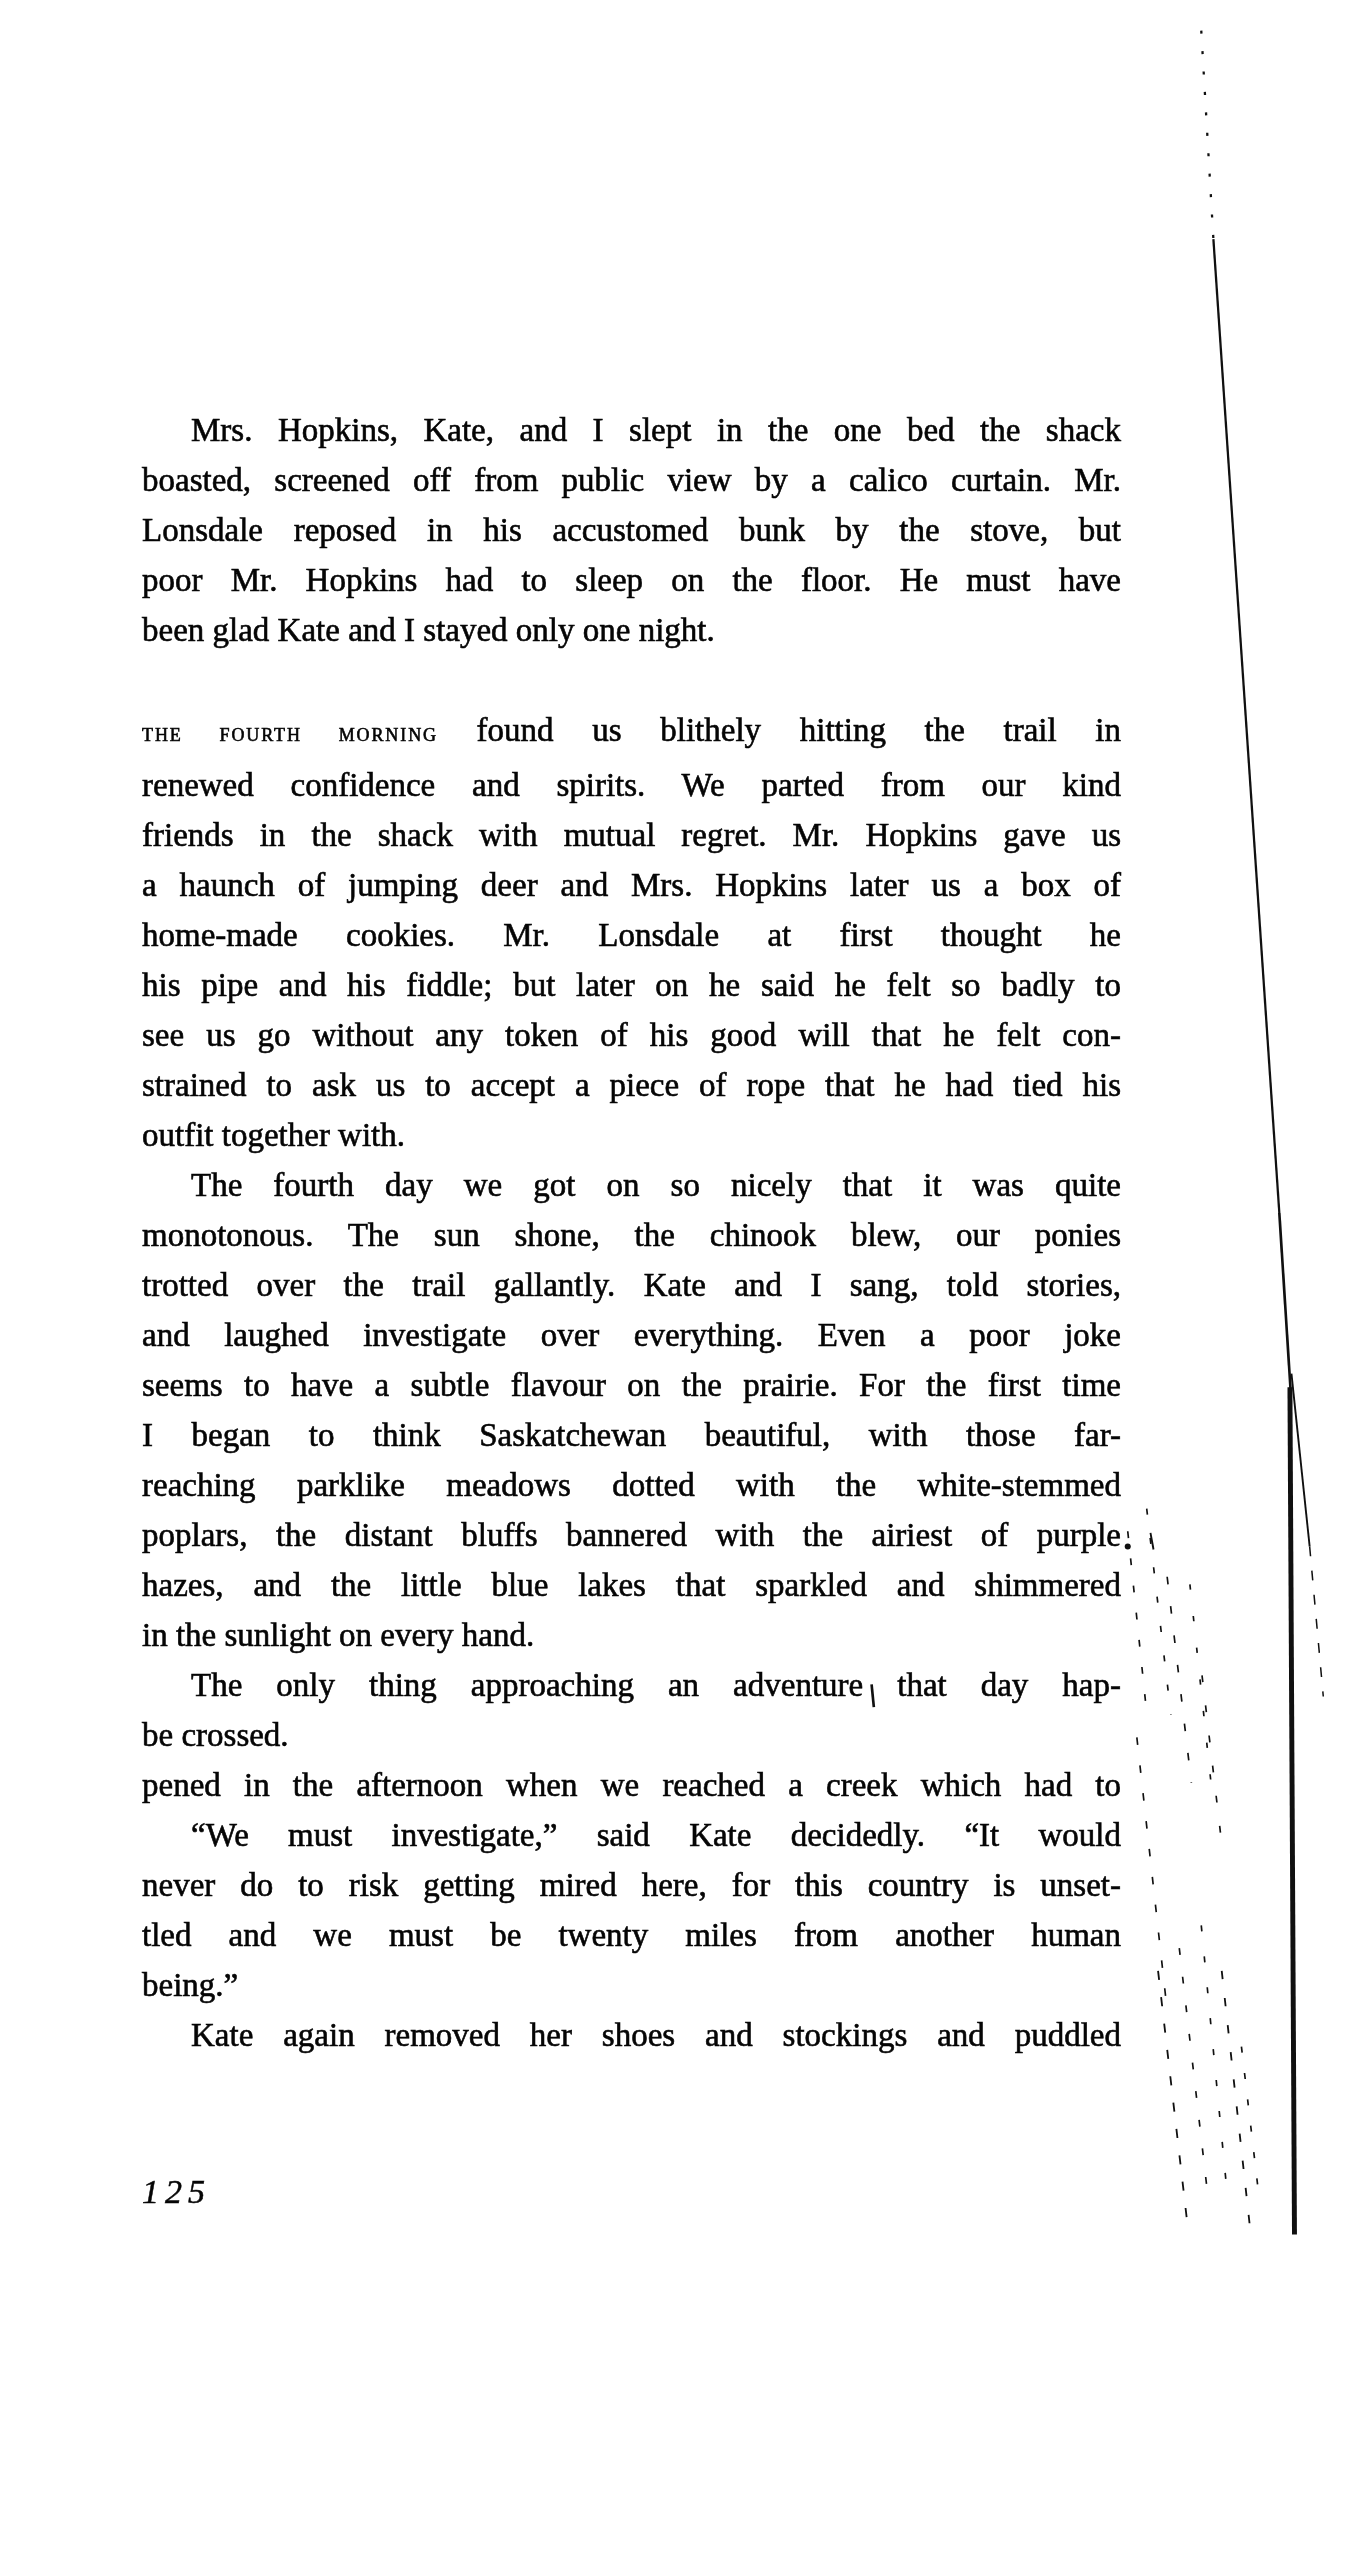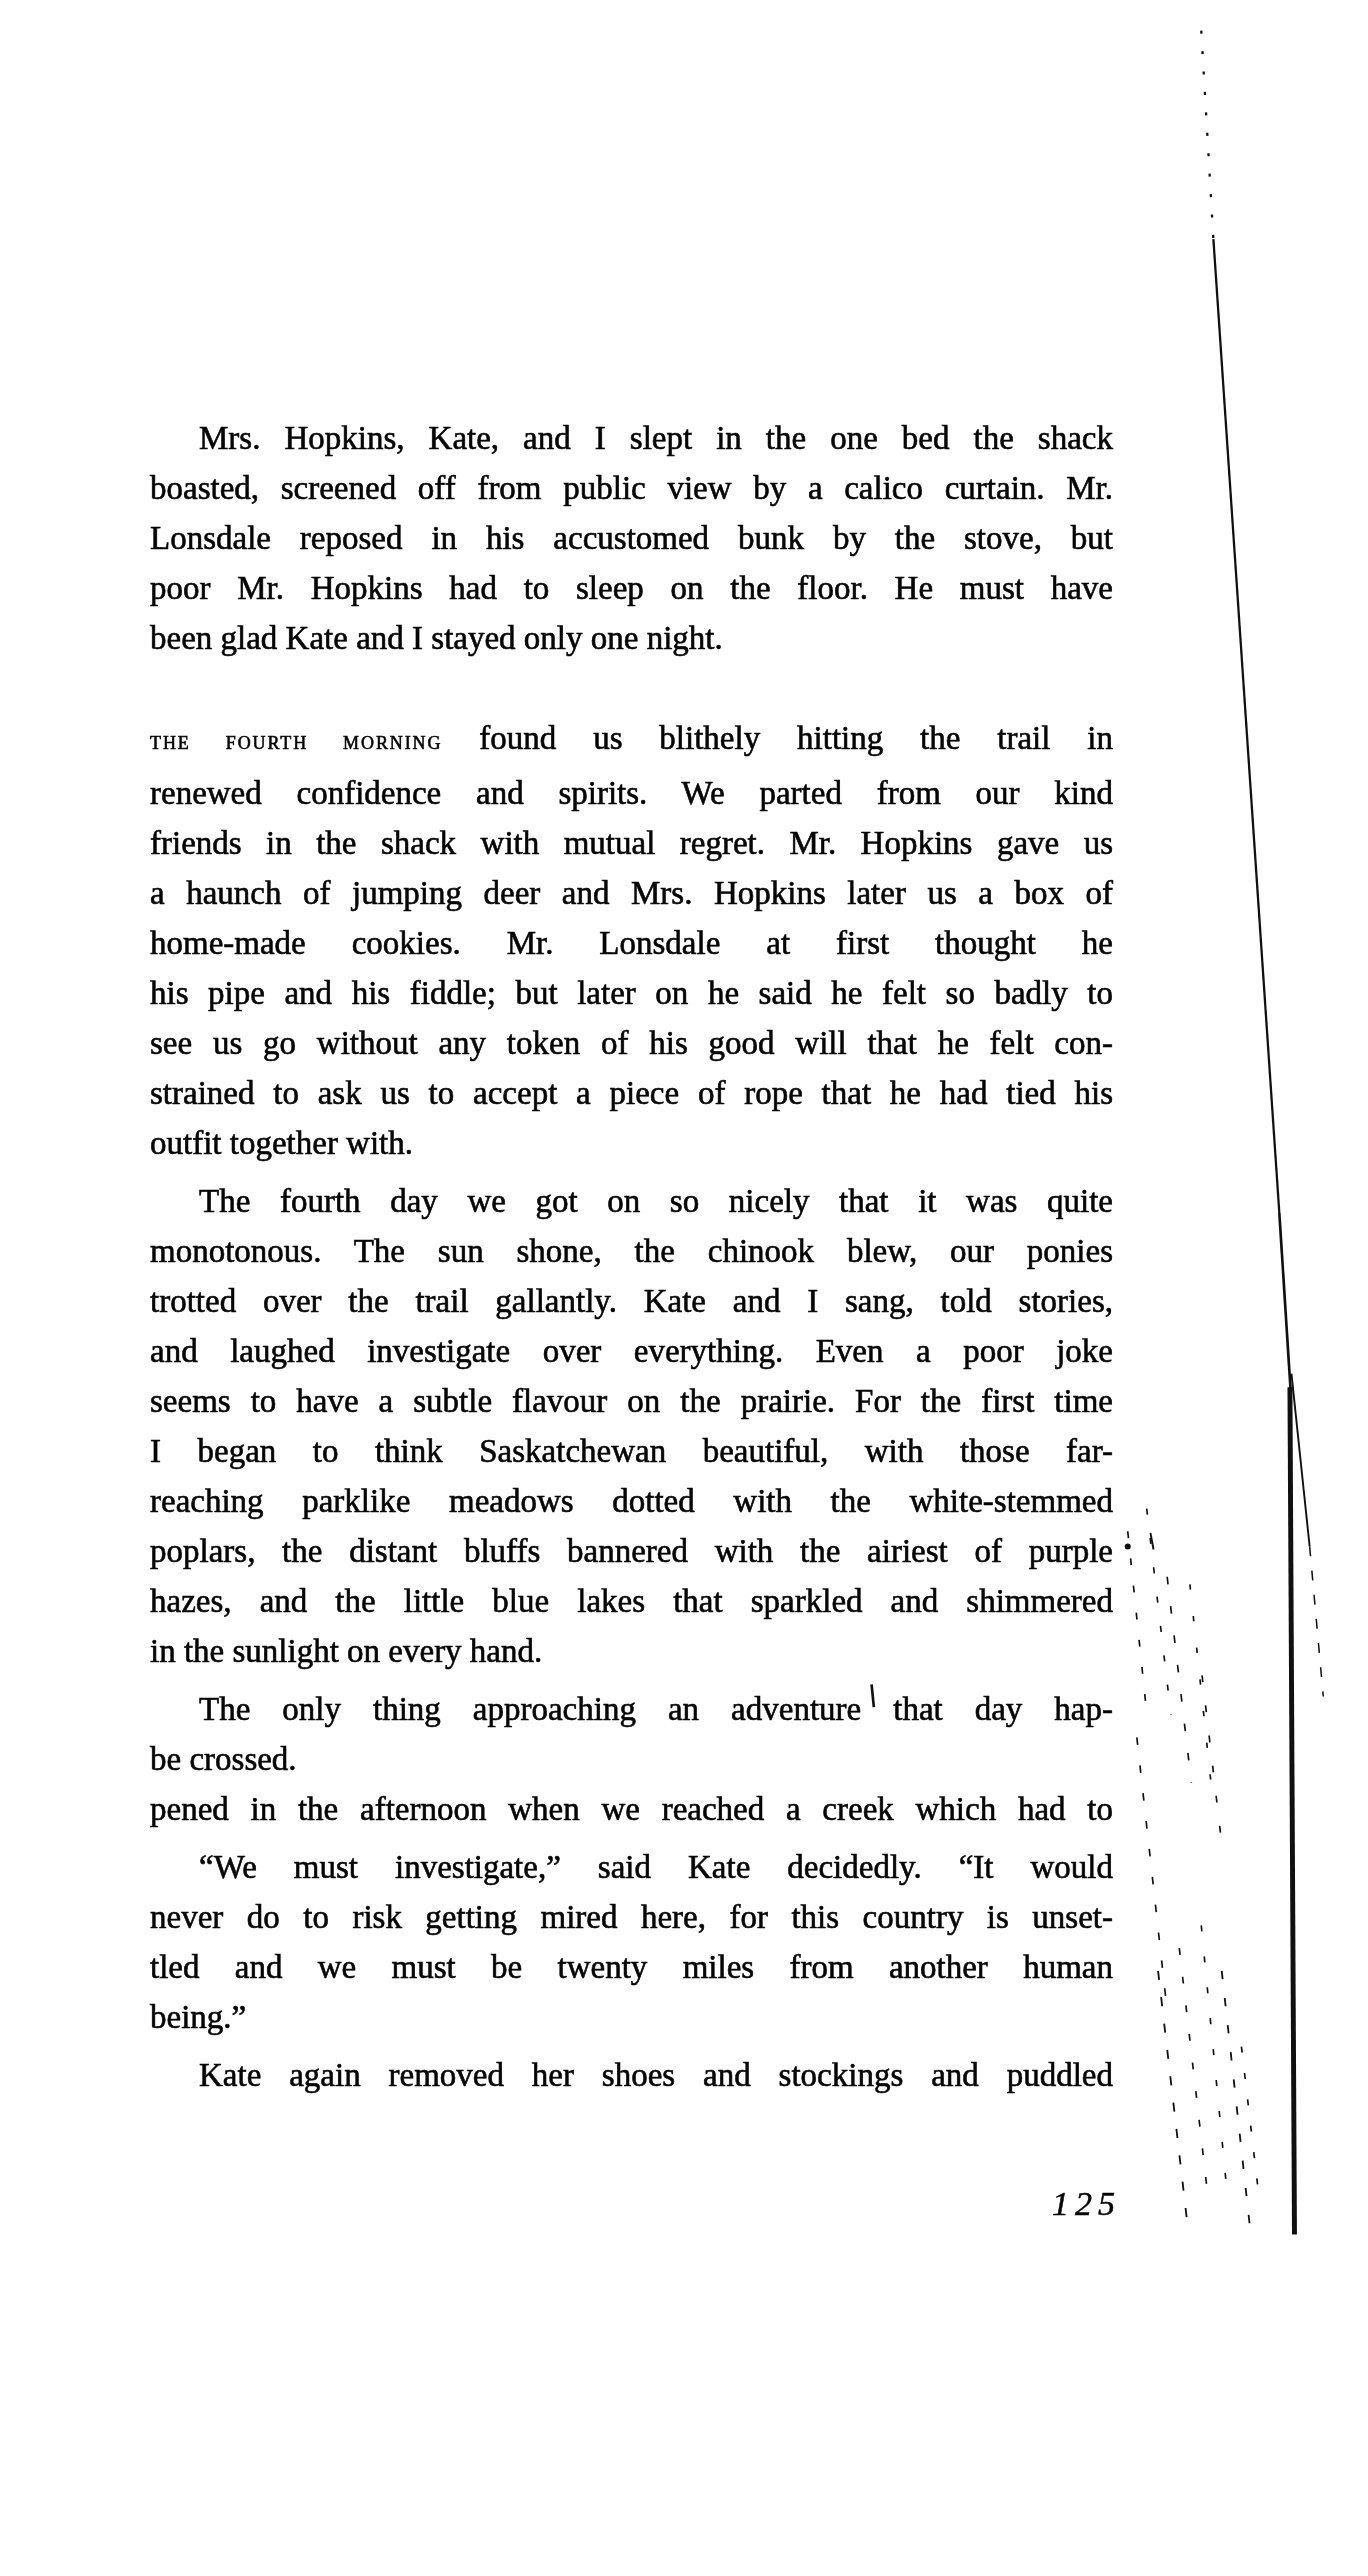--- a/index.html
+++ b/index.html
@@ -5,29 +5,29 @@
   html,body{margin:0;padding:0;background:#e8e8e8;}
   .canvas{
     position:relative;width:1368px;height:2576px;background:#ffffff;
     font-family:"Liberation Serif","DejaVu Serif",serif;color:#050505;overflow:hidden;
   }
   .textblock{
     position:absolute;left:142px;top:405px;width:979px;
     font-size:33px;line-height:50px;
     -webkit-text-stroke:0.6px #050505;
   }
-  .para{margin:8px;padding:0;}
+  .para{margin:0;padding:0;}
   .para.section{margin-top:50px;}
   .line{text-align:justify;text-align-last:justify;}
   .line.last{text-align-last:auto;}
   .line.indent{text-indent:49px;}
   .sc{font-size:18px;letter-spacing:1.9px;}
   .pagenum{
-    position:absolute;left:142px;top:2173px;width:979px;text-align:right;
-    font-style:italic;font-size:34px;letter-spacing:6px;margin-top:12px;
+    position:absolute;left:142px;top:2173px;width:979px;text-align:left;
+    font-style:italic;font-size:34px;letter-spacing:6px;
     -webkit-text-stroke:0.5px #050505;
   }
   svg.artifacts{position:absolute;left:0;top:0;pointer-events:none;}
   svg.artifacts line{stroke:#101010;}
 </style>
 </head>
 <body>
 
 <div class="canvas">
 

